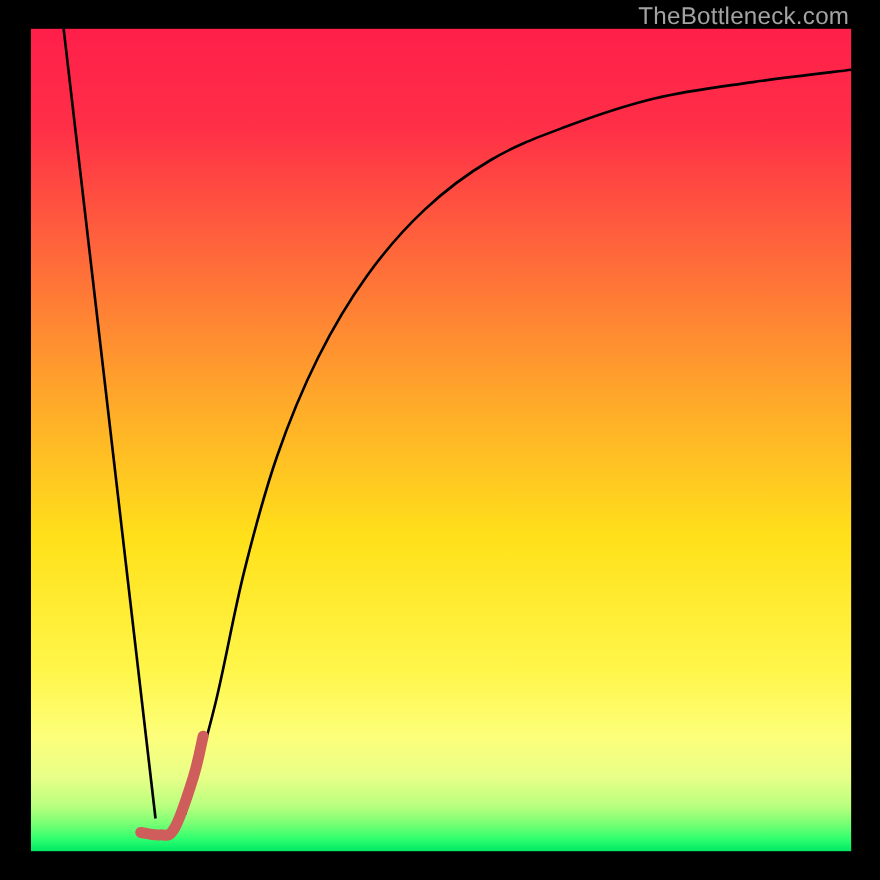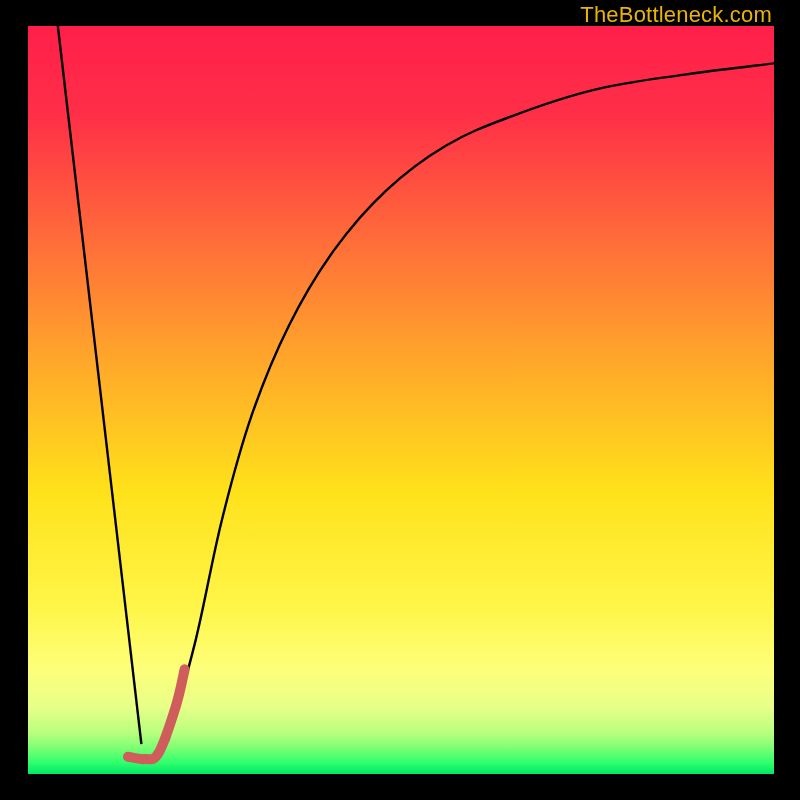--- a/index.html
+++ b/index.html
@@ -25,21 +25,21 @@
     width: 746px;
     height: 748px;
   }
   .watermark {
     position: absolute;
     top: 2px;
     right: 28px;
     font-family: Arial, Helvetica, sans-serif;
     font-size: 22px;
     font-weight: 500;
-    color: #eab308;
+    color: #a3a3a3;
     letter-spacing: 0.2px;
   }
 </style>
 </head>
 <body>
 
 <div class="frame">
   <svg class="plot" viewBox="0 0 746 748" preserveAspectRatio="none">
     <defs>
       <linearGradient id="bg-grad" x1="0" y1="0" x2="0" y2="1">

